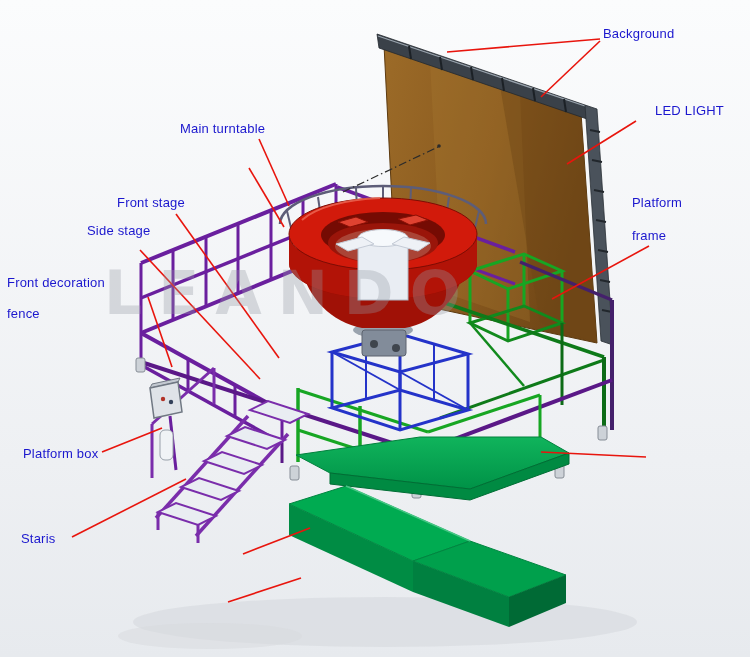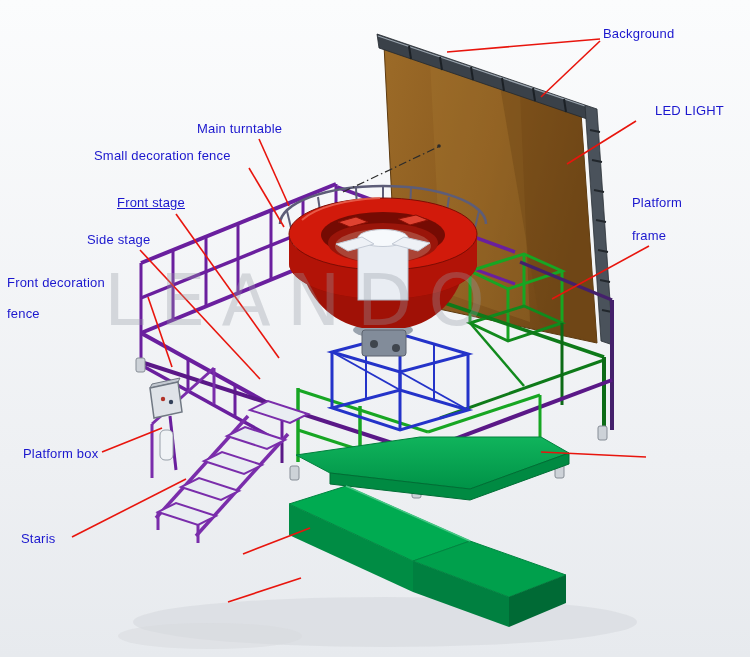--- a/index.html
+++ b/index.html
@@ -4,35 +4,35 @@
 <style>
   html,body{margin:0;padding:0;background:#ffffff;}
   .stage{
     position:relative;width:750px;height:657px;overflow:hidden;
     background:linear-gradient(180deg,#fbfcfd 0%,#eef0f3 70%,#e7eaee 100%);
     font-family:"Liberation Sans", sans-serif;
   }
   .stage svg{position:absolute;left:0;top:0;}
   .watermark{
     position:absolute;left:104px;top:258px;z-index:3;
-    font-family:"DejaVu Sans", sans-serif;font-weight:normal;
-    font-size:72px;letter-spacing:16px;color:rgba(150,156,164,0.33);
+    font-family:"DejaVu Sans", sans-serif;font-weight:bold;
+    font-size:60px;letter-spacing:16px;color:rgba(150,156,164,0.33);
     pointer-events:none;white-space:nowrap;
   }
   .lbl{
     position:absolute;z-index:5;color:#1b17ce;font-size:13px;line-height:19px;
     white-space:nowrap;letter-spacing:0.2px;
   }
   .lbl .line{display:block;}
   #lbl-background{left:603px;top:24px;}
   #lbl-led-light{left:655px;top:101px;}
-  #lbl-main-turntable{left:197px;top:119px;}
+  #lbl-main-turntable{left:180px;top:119px;}
   #lbl-small-decoration-fence{left:94px;top:146px;}
-  #lbl-front-stage{left:117px;top:193px;text-decoration:underline;}
-  #lbl-side-stage{left:87px;top:230px;}
+  #lbl-front-stage{left:117px;top:193px;}
+  #lbl-side-stage{left:87px;top:221px;}
   #lbl-front-decoration-fence{left:7px;top:273px;}
   #lbl-front-decoration-fence .line{margin-bottom:12px;}
   #lbl-platform-frame{left:632px;top:193px;}
   #lbl-platform-frame .line{margin-bottom:14px;}
   #lbl-control-box{left:23px;top:444px;}
   #lbl-staris{left:21px;top:529px;}
 </style>
 </head>
 <body>
 
@@ -269,21 +269,20 @@
     <line x1="243" y1="554" x2="310" y2="528"></line>
     <line x1="228" y1="602" x2="301" y2="578"></line>
   </g>
 </svg>
 
 <div class="watermark">LEANDO</div>
 
 <div class="lbl" id="lbl-background">Background</div>
 <div class="lbl" id="lbl-led-light">LED LIGHT</div>
 <div class="lbl" id="lbl-main-turntable">Main turntable</div>
-<div class="lbl" id="lbl-small-decoration-fence">Small decoration fence</div>
 <div class="lbl" id="lbl-front-stage">Front stage</div>
 <div class="lbl" id="lbl-side-stage">Side stage</div>
 <div class="lbl" id="lbl-platform-frame">
   <span class="line">Platform</span>
   <span class="line">frame</span>
 </div>
 <div class="lbl" id="lbl-front-decoration-fence">
   <span class="line">Front decoration</span>
   <span class="line">fence</span>
 </div>

